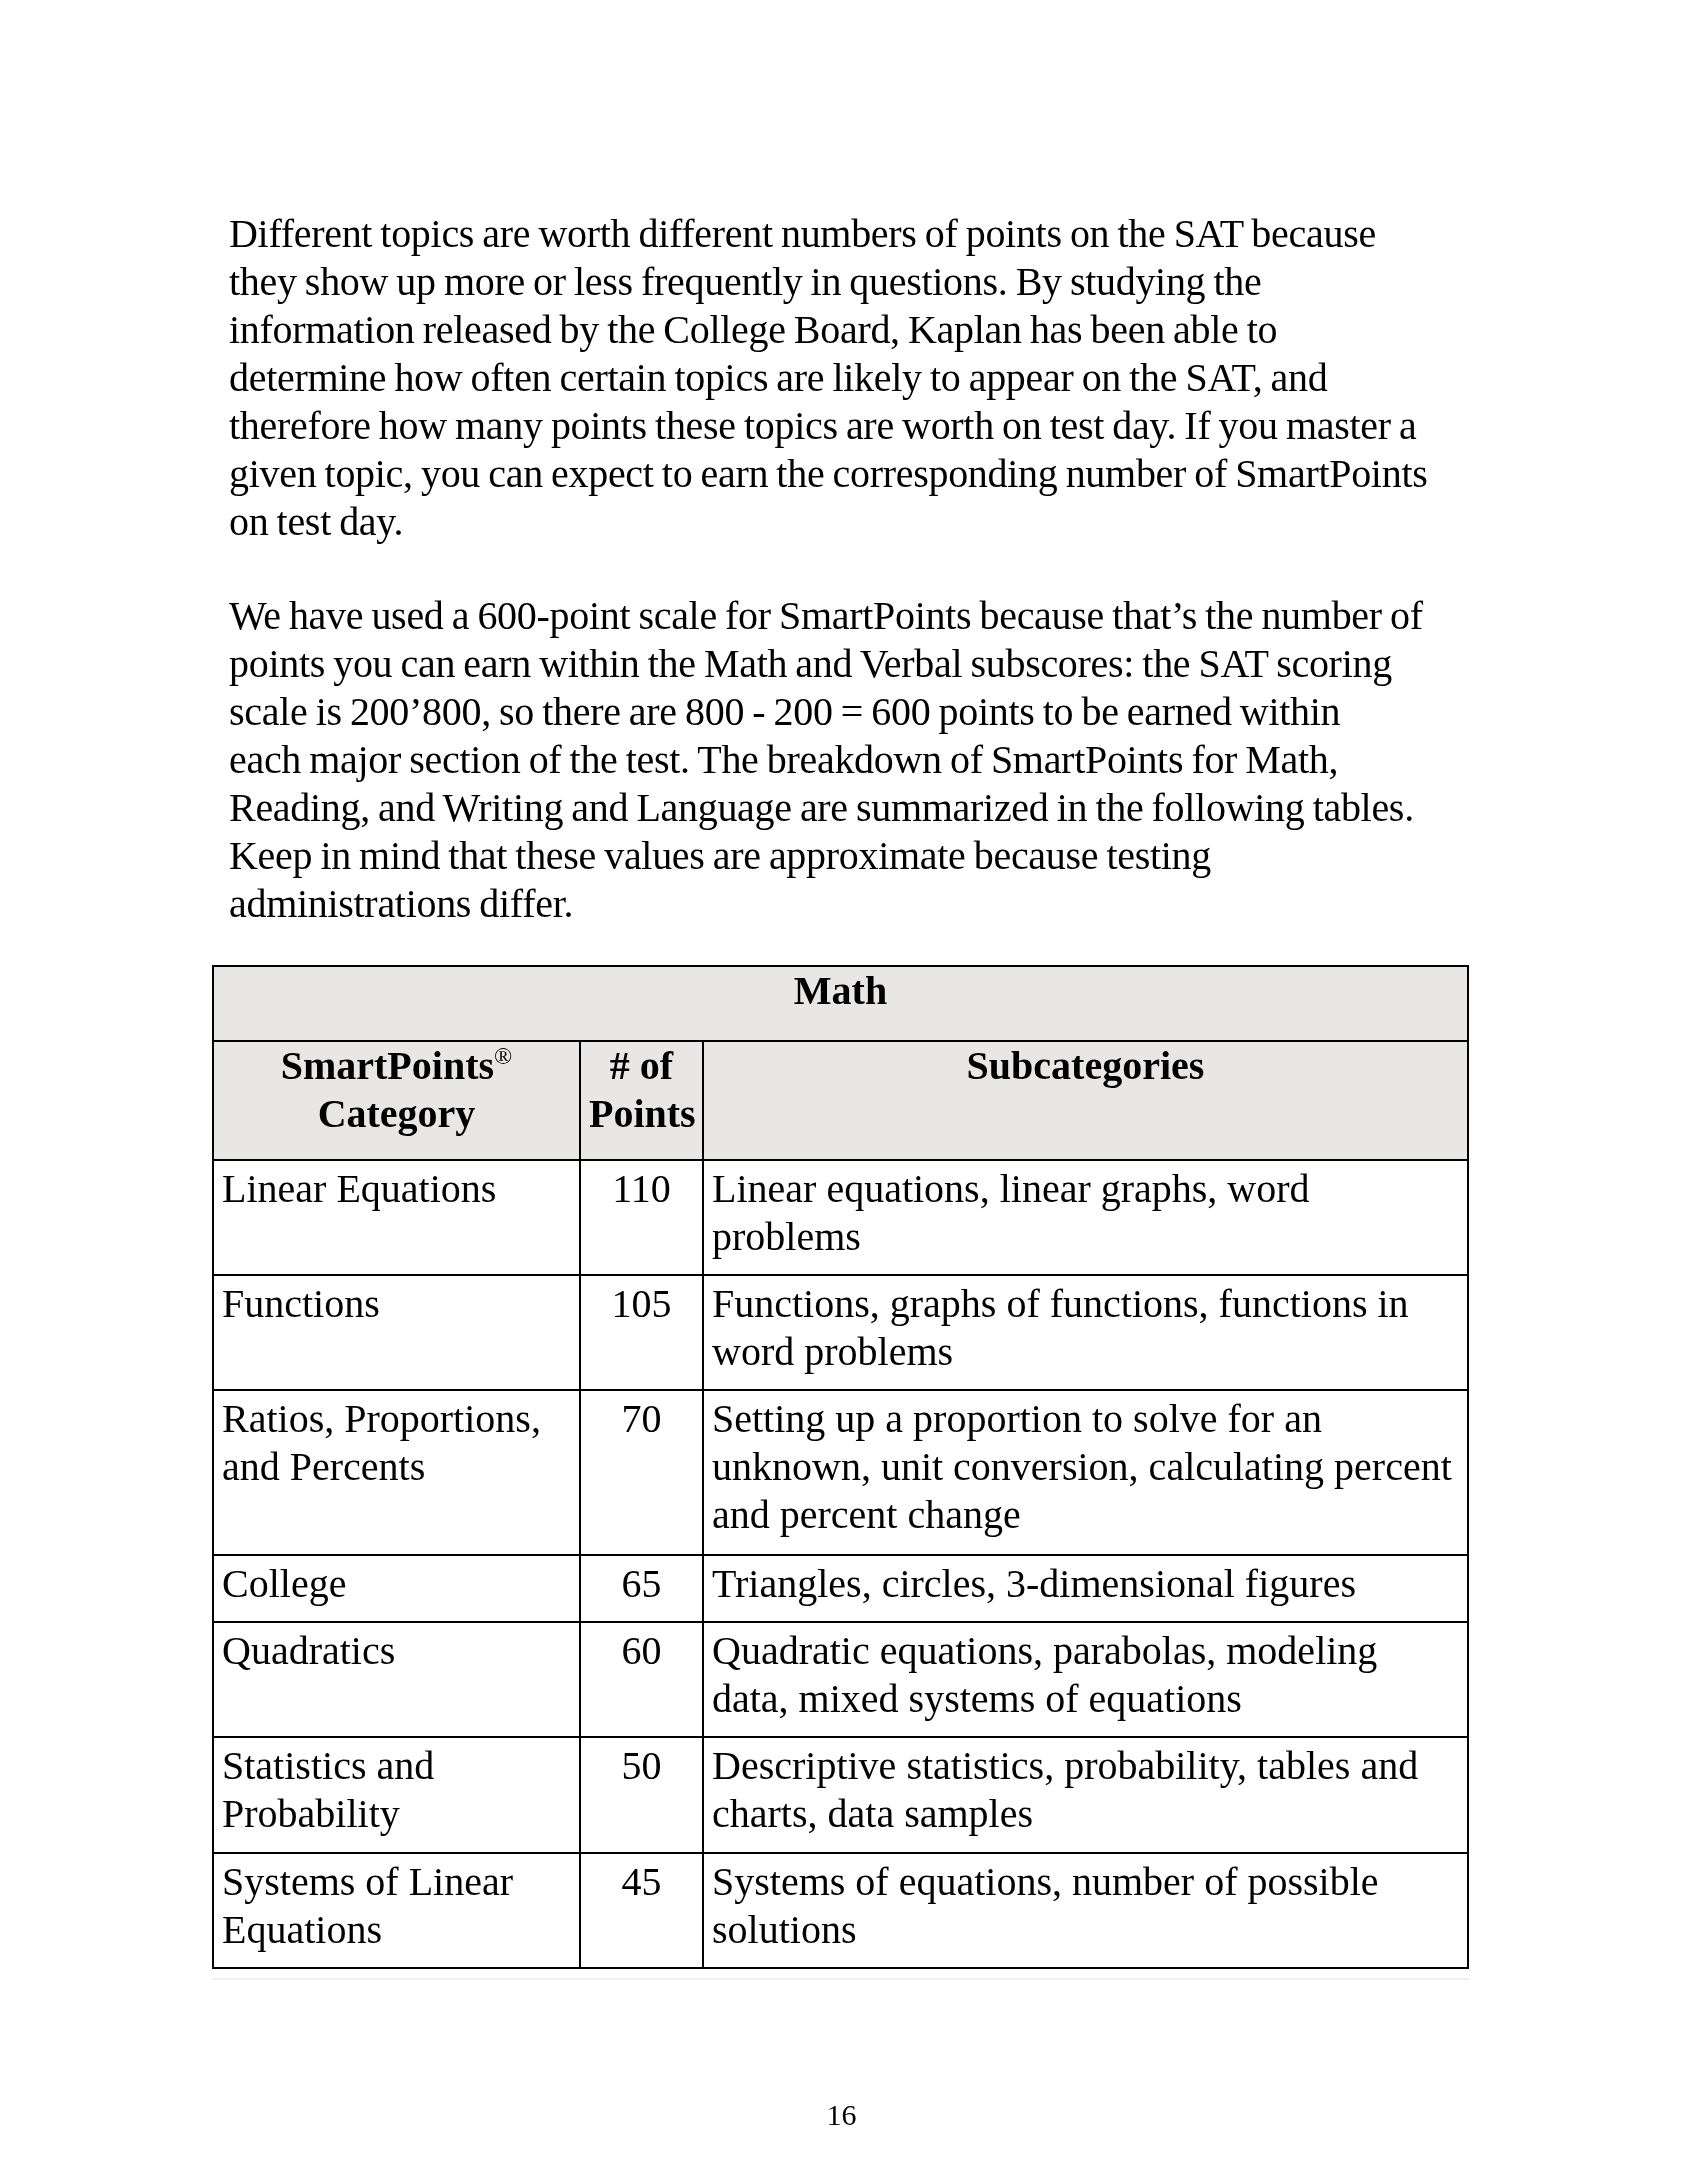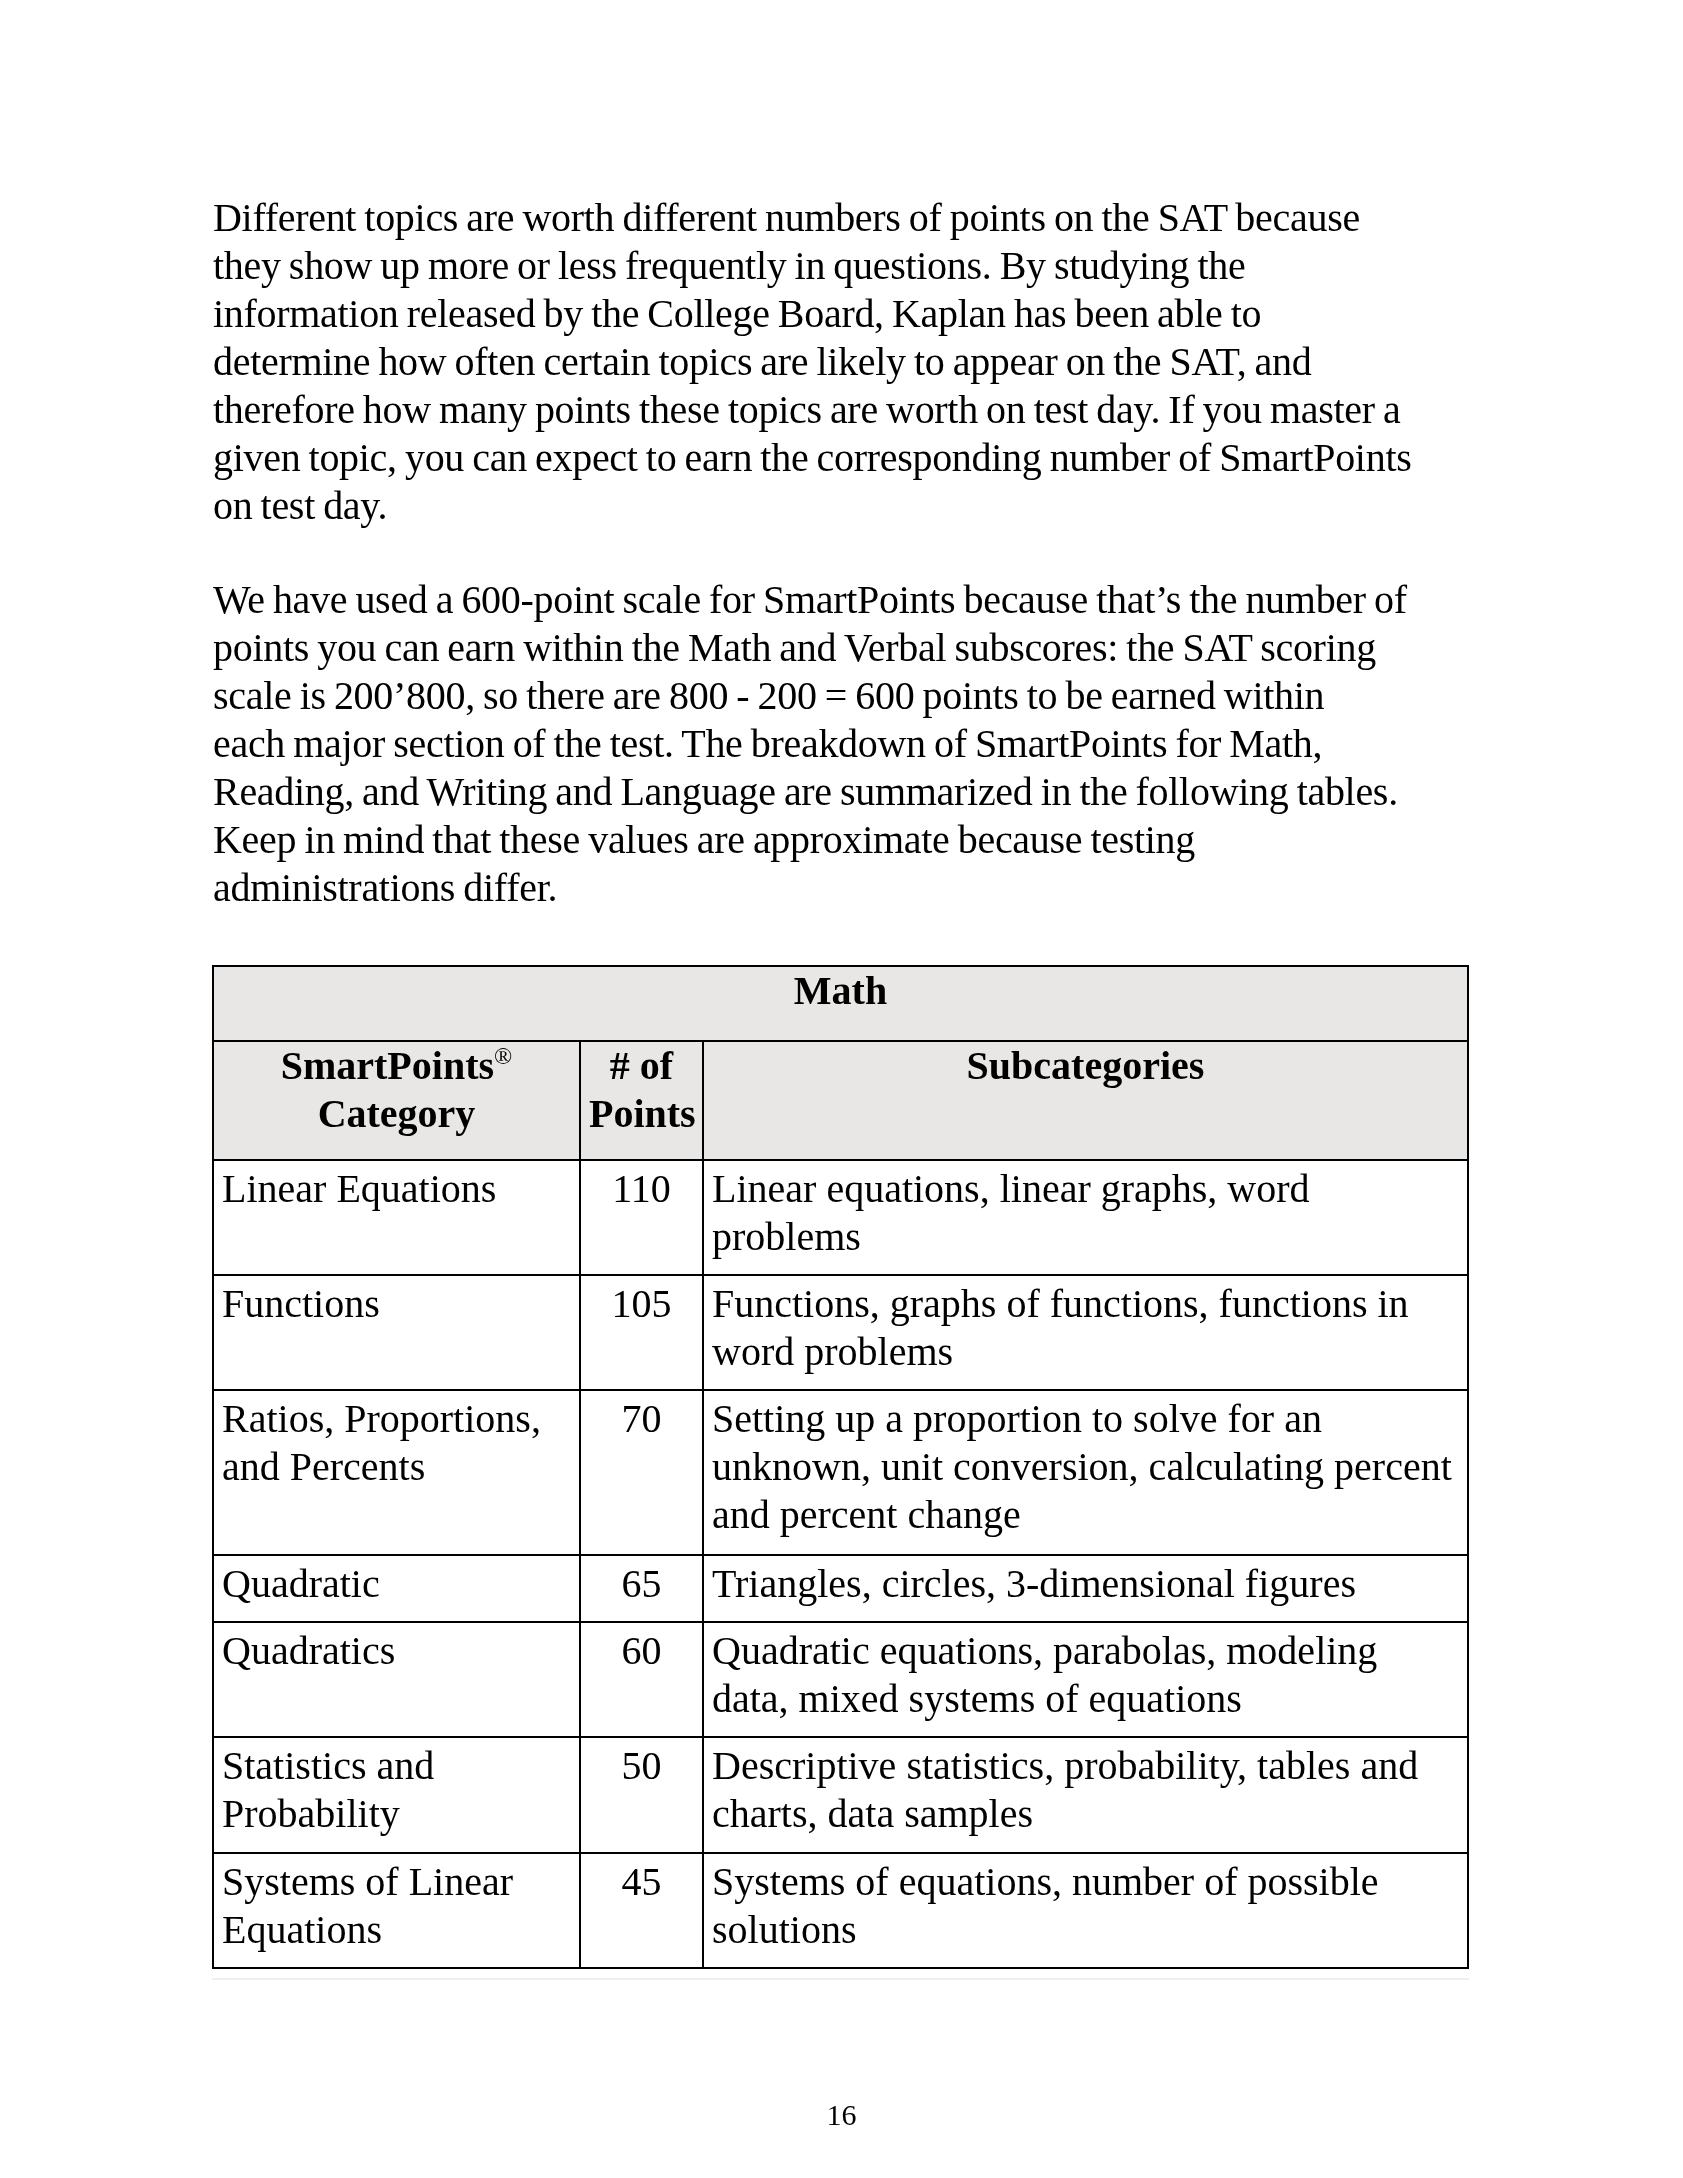--- a/index.html
+++ b/index.html
@@ -1,18 +1,18 @@
 <!DOCTYPE html>
 <html><head>
 <meta charset="utf-8">
 <style>
   html, body { margin: 0; padding: 0; background: #ffffff; }
   body { width: 1683px; height: 2178px; position: relative; overflow: hidden;
          font-family: "Liberation Serif", "DejaVu Serif", serif; color: #000; }
-  .para { position: absolute; left: 213px; width: 1277px; margin: 0;
+  .para { position: absolute; left: 213px; width: 1277px; margin: 16px;
           font-size: 40px; line-height: 48px; letter-spacing: -0.3px; word-spacing: -1.5px; white-space: pre-line; }
   #p1 { top: 194px; }
   #p2 { top: 576px; }
   table.smart { position: absolute; left: 212px; top: 956px; width: 1257px;
                 border-collapse: collapse; font-size: 40px; table-layout: fixed; margin-top: 9px; }
   table.smart td, table.smart th { border: 2.5px solid #000; vertical-align: top; padding: 0 8px; line-height: 48px; }
   table.smart th { background: #e8e7e5; font-weight: bold; }
   .title-row th { height: 73px; vertical-align: middle; text-align: center; padding-top: 4px; }
   .head-row th { height: 117px; vertical-align: bottom; padding-bottom: 10px; }
   .col-cat { width: 367px; }
@@ -78,21 +78,21 @@
       <td>Functions</td>
       <td class="pts">105</td>
       <td>Functions, graphs of functions, functions in word problems</td>
     </tr>
     <tr class="r3">
       <td>Ratios, Proportions, and Percents</td>
       <td class="pts">70</td>
       <td>Setting up a proportion to solve for an unknown, unit conversion, calculating percent and percent change</td>
     </tr>
     <tr class="r4">
-      <td>Quadratic</td>
+      <td>College</td>
       <td class="pts">65</td>
       <td>Triangles, circles, 3-dimensional figures</td>
     </tr>
     <tr class="r5">
       <td>Quadratics</td>
       <td class="pts">60</td>
       <td>Quadratic equations, parabolas, modeling data, mixed systems of equations</td>
     </tr>
     <tr class="r6">
       <td>Statistics and Probability</td>

